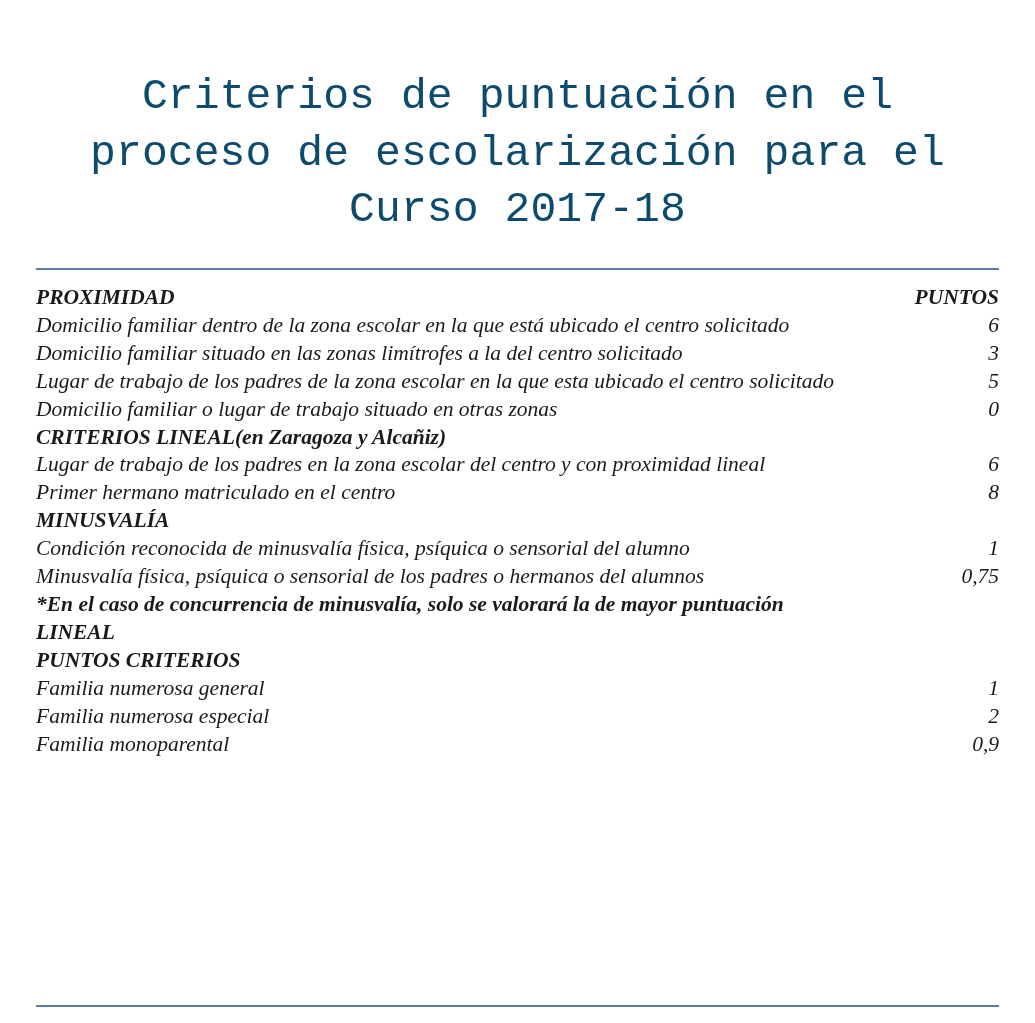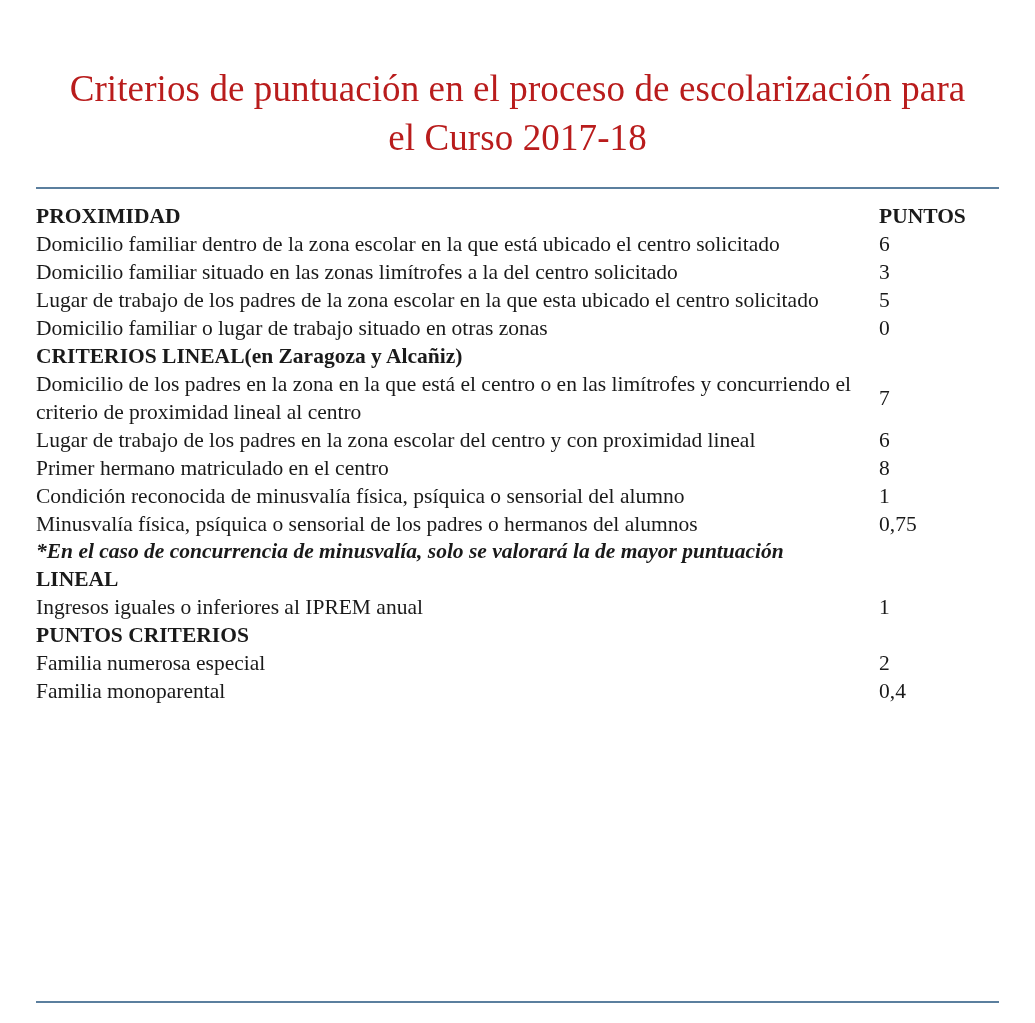--- a/index.html
+++ b/index.html
@@ -15,23 +15,23 @@
     overflow: hidden;
   }
   .page {
     width: 1035px;
     height: 1023px;
     box-sizing: border-box;
     padding: 0 36px;
     position: relative;
   }
   .title {
-    color: #b91c1c;
-    font-family: Liberation Serif, serif;
-    font-size: 37px;
+    color: #0c4a6e;
+    font-family: Liberation Mono, monospace;
+    font-size: 43px;
     line-height: 1.32;
     text-align: center;
     font-weight: 400;
     padding-top: 40px;
     padding-left: 20px;
     padding-right: 20px;
     letter-spacing: 0.1px;
   }
   .rule {
     border: none;
@@ -49,28 +49,29 @@
   }
   table.criteria {
     width: 100%;
     border-collapse: collapse;
     margin-top: 14px;
     font-size: 21.5px;
   }
   table.criteria td {
     padding: 0;
     vertical-align: top;
+    font-style: italic;
   }
   td.label {
     padding-right: 14px;
     line-height: 1.30;
   }
   td.points {
     width: 120px;
-    text-align: left;
+    text-align: right;
     white-space: nowrap;
     line-height: 1.30;
   }
   tr.header td.label,
   tr.header td.points {
     font-weight: bold;
   }
   tr.section td.label {
     font-weight: bold;
   }
@@ -111,61 +112,61 @@
           <td class="points">5</td>
         </tr>
         <tr class="item">
           <td class="label">Domicilio familiar o lugar de trabajo situado en otras zonas</td>
           <td class="points">0</td>
         </tr>
         <tr class="section">
           <td class="label">CRITERIOS LINEAL(en Zaragoza y Alcañiz)</td>
           <td class="points"></td>
         </tr>
-        <tr class="item twoline">
-          <td class="label">Domicilio de los padres en la zona en la que está el centro o en las limítrofes y concurriendo el criterio de proximidad lineal al centro</td>
-          <td class="points">7</td>
-        </tr>
         <tr class="item">
           <td class="label">Lugar de trabajo de los padres en la zona escolar del centro y con proximidad lineal</td>
           <td class="points">6</td>
         </tr>
         <tr class="item">
           <td class="label">Primer hermano matriculado en el centro</td>
           <td class="points">8</td>
+        </tr>
+        <tr class="section">
+          <td class="label">MINUSVALÍA</td>
+          <td class="points"></td>
         </tr>
         <tr class="item">
           <td class="label">Condición reconocida de minusvalía física, psíquica o sensorial del alumno</td>
           <td class="points">1</td>
         </tr>
         <tr class="item">
           <td class="label">Minusvalía física, psíquica o sensorial de los padres o hermanos del alumnos</td>
           <td class="points">0,75</td>
         </tr>
         <tr class="note">
           <td class="label">*En el caso de concurrencia de minusvalía, solo se valorará la de mayor puntuación</td>
           <td class="points"></td>
         </tr>
         <tr class="section">
           <td class="label">LINEAL</td>
           <td class="points"></td>
         </tr>
-        <tr class="item">
-          <td class="label">Ingresos iguales o inferiores al IPREM anual</td>
-          <td class="points">1</td>
-        </tr>
         <tr class="section">
           <td class="label">PUNTOS CRITERIOS</td>
           <td class="points"></td>
+        </tr>
+        <tr class="item">
+          <td class="label">Familia numerosa general</td>
+          <td class="points">1</td>
         </tr>
         <tr class="item">
           <td class="label">Familia numerosa especial</td>
           <td class="points">2</td>
         </tr>
         <tr class="item">
           <td class="label">Familia monoparental</td>
-          <td class="points">0,4</td>
+          <td class="points">0,9</td>
         </tr>
       </tbody>
   </table>
 
   <div class="rule-bottom"></div>
 </div>
 
 </body></html>

